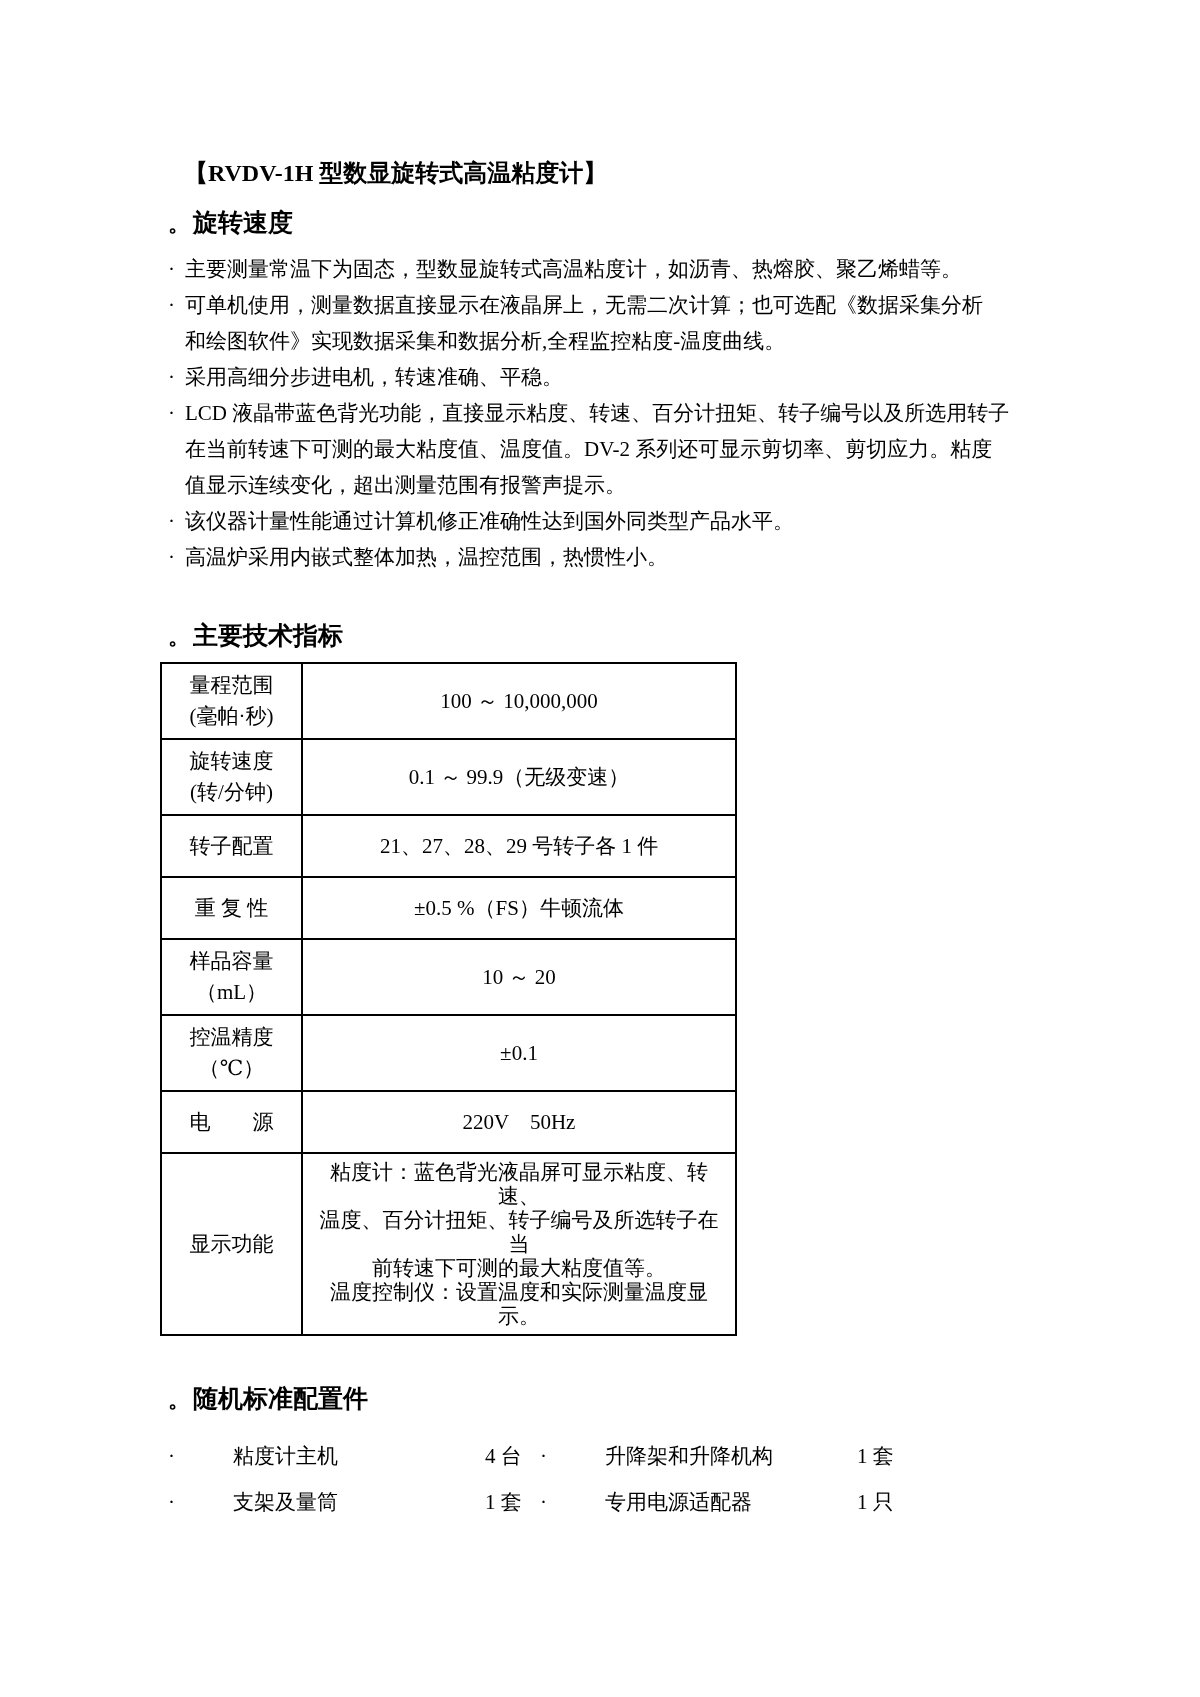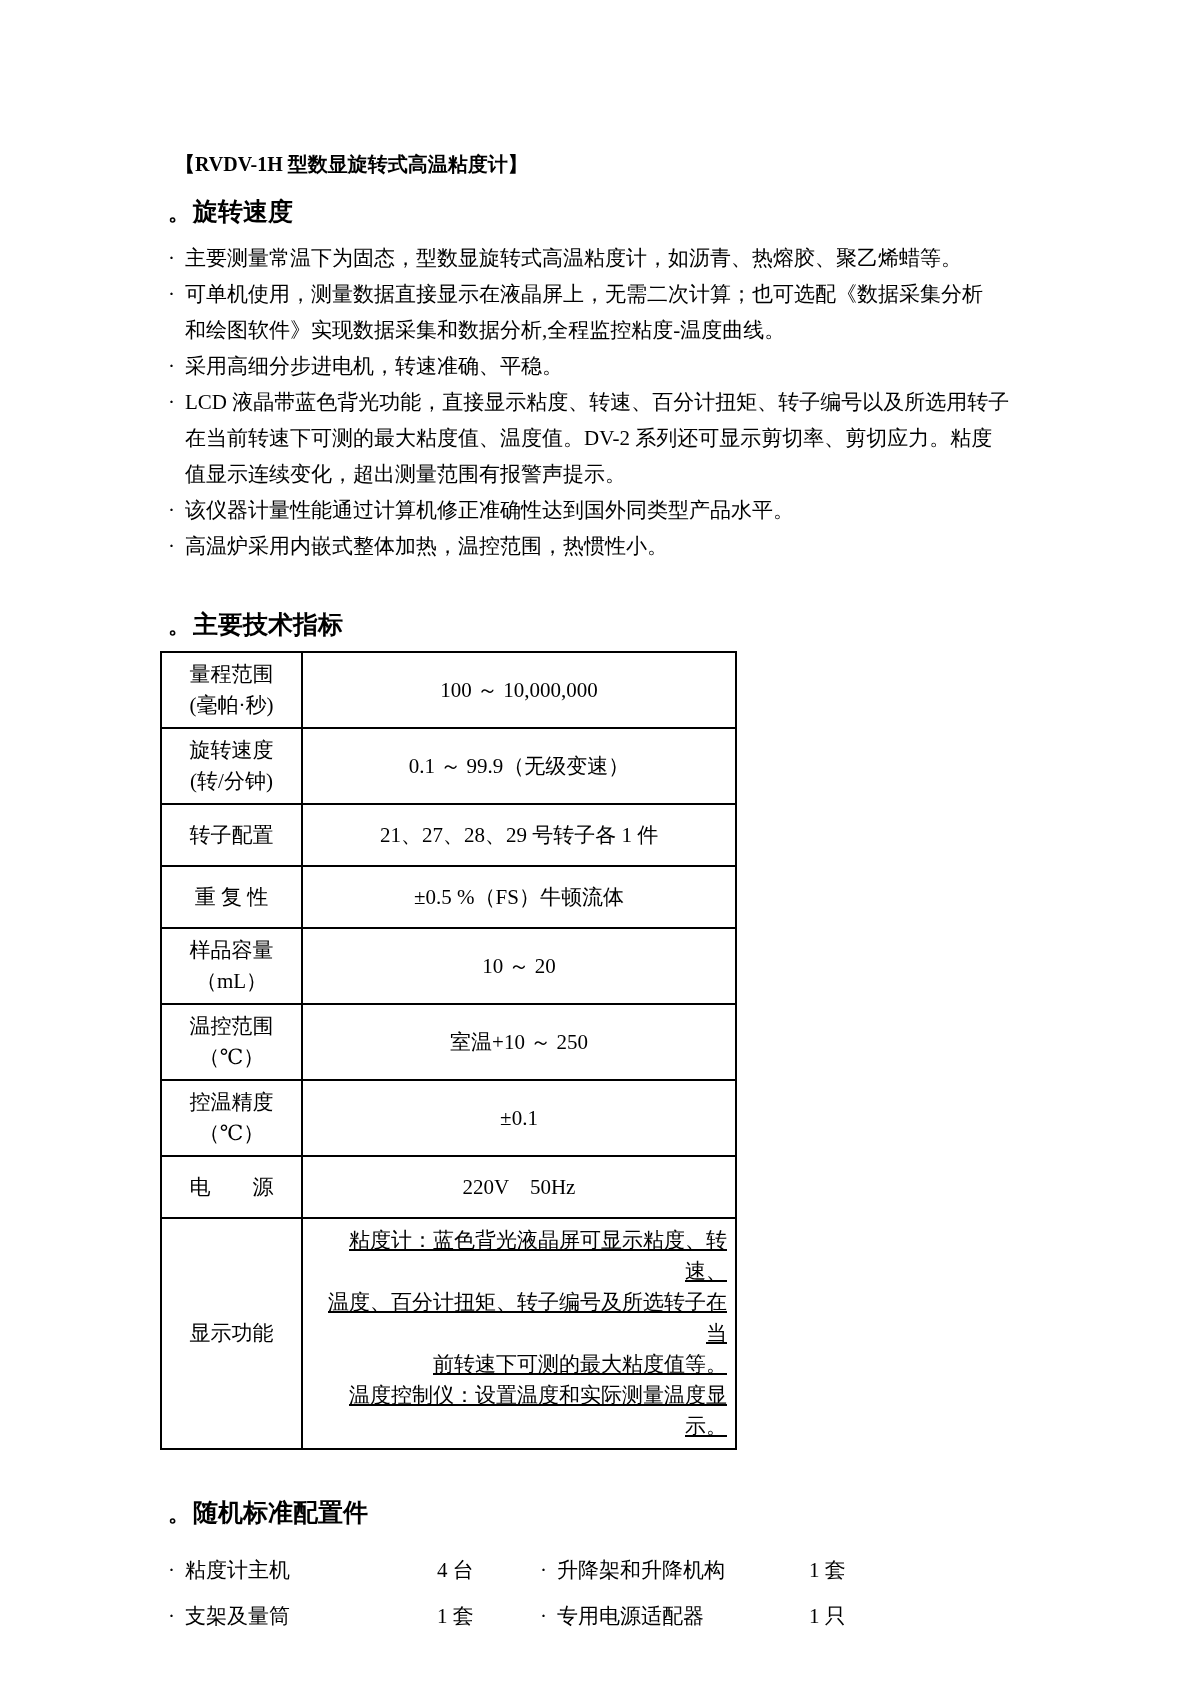--- a/index.html
+++ b/index.html
@@ -7,24 +7,24 @@
     position:relative;
     width:1200px; height:1697px;
     margin:0 auto;
     background:#ffffff;
     box-sizing:border-box;
     padding:140px 160px 0 168px;
     font-family:"Liberation Serif","DejaVu Serif",serif;
     color:#000;
   }
   .doc-title {
-    font-size:20px;
+    font-size:24px;
     font-weight:bold;
     line-height:34px;
-    margin:7px;
+    margin:16px;
   }
   .section-head {
     display:flex;
     align-items:baseline;
     font-size:25px;
     font-weight:bold;
     line-height:34px;
   }
   .section-head .marker {
     font-size:22px;
@@ -64,32 +64,31 @@
     white-space:pre-line;
     line-height:31px;
     height:48px;
     border-radius:9px;
   }
   td.val {
     text-align:center;
     line-height:30px;
   }
   td.val-left {
-    text-align:right;
+    text-align:center;
     white-space:pre-line;
-    line-height:31px;
+    line-height:24px;
     padding:8px 10px;
-    text-decoration:underline;
   }
 
   .acc-grid { margin-top:16px; }
   .acc-row { display:flex; height:46px; align-items:center; }
   .acc-item { display:flex; width:372px; font-size:21px; align-items:baseline; }
   .acc-item .bmark { width:17px; }
-  .acc-name { width:252px; }
+  .acc-name { width:252px;margin-left:48px; }
   .acc-qty  { }
 </style>
 </head>
 <body>
 
 <div class="page">
 
   <h1 class="doc-title">【RVDV-1H 型数显旋转式高温粘度计】</h1>
 
   <div class="section-head sh-basic">
@@ -149,25 +148,20 @@
         <td class="val">21、27、28、29 号转子各 1 件</td>
       </tr>
       <tr>
         <td class="lbl">重 复 性</td>
         <td class="val">±0.5 %（FS）牛顿流体</td>
       </tr>
       <tr>
         <td class="lbl">样品容量
 （mL）</td>
         <td class="val">10 ～ 20</td>
-      </tr>
-      <tr>
-        <td class="lbl">温控范围
-（℃）</td>
-        <td class="val">室温+10 ～ 250</td>
       </tr>
       <tr>
         <td class="lbl">控温精度
 （℃）</td>
         <td class="val">±0.1</td>
       </tr>
       <tr>
         <td class="lbl">电　　源</td>
         <td class="val">220V　50Hz</td>
       </tr>

